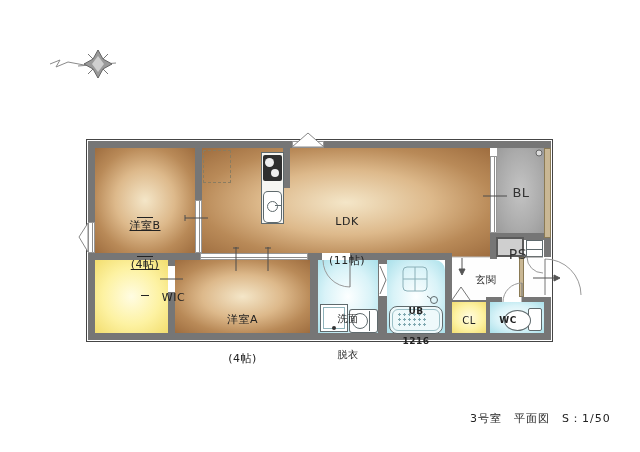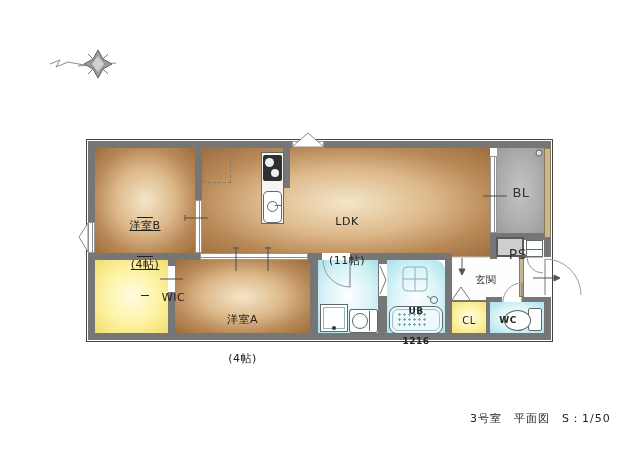--- a/index.html
+++ b/index.html
@@ -120,20 +120,24 @@
     <div>LDK</div>
     <div>(11帖)</div>
   </div>
   <div class="lbl" style="left:505px;top:186px;width:32px;font-size:13px;color:#333;">BL</div>
   <div class="lbl" style="left:496px;top:248px;width:44px;font-size:14px;color:#333;z-index:5;">PS</div>
   <div class="lbl" style="left:95px;top:291px;width:73px;margin-left:42px;">WIC</div>
   <div class="lbl" style="left:175px;top:287px;width:135px;">
     <div>洋室A</div>
     <div>(4帖)</div>
   </div>
+  <div class="lbl" style="left:318px;top:289px;width:60px;font-size:10px;line-height:12px;">
+    <div>洗面</div>
+    <div>脱衣</div>
+  </div>
   <div class="lbl" style="left:387px;top:286px;width:58px;font-size:9px;line-height:10px;font-weight:bold;">
     <div>UB</div>
     <div>1216</div>
   </div>
   <div class="lbl" style="left:456px;top:273px;width:60px;font-size:10px;">玄関</div>
   <div class="lbl" style="left:451px;top:314px;width:36px;font-size:10px;">CL</div>
   <div class="lbl" style="left:496px;top:314px;width:24px;font-size:9px;font-weight:bold;">WC</div>
 
   <div class="caption" style="left:470px;top:411px;">3号室　平面図　S：1/50</div>
 

